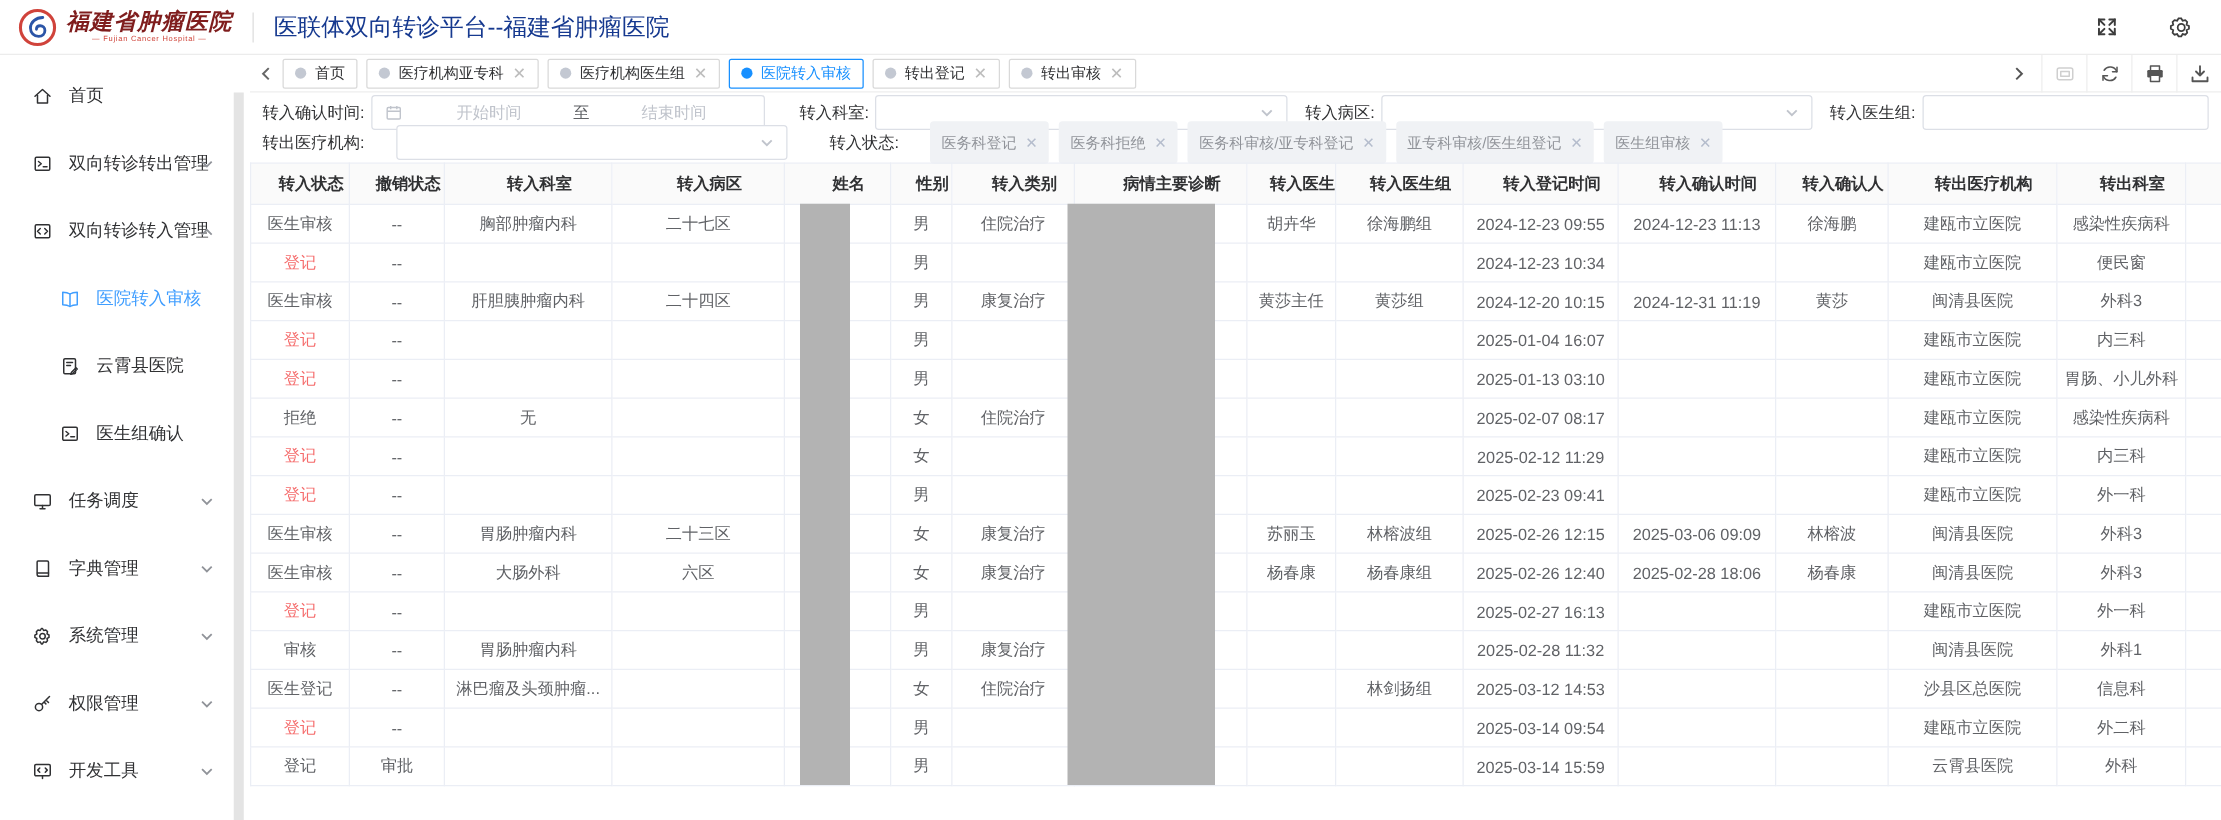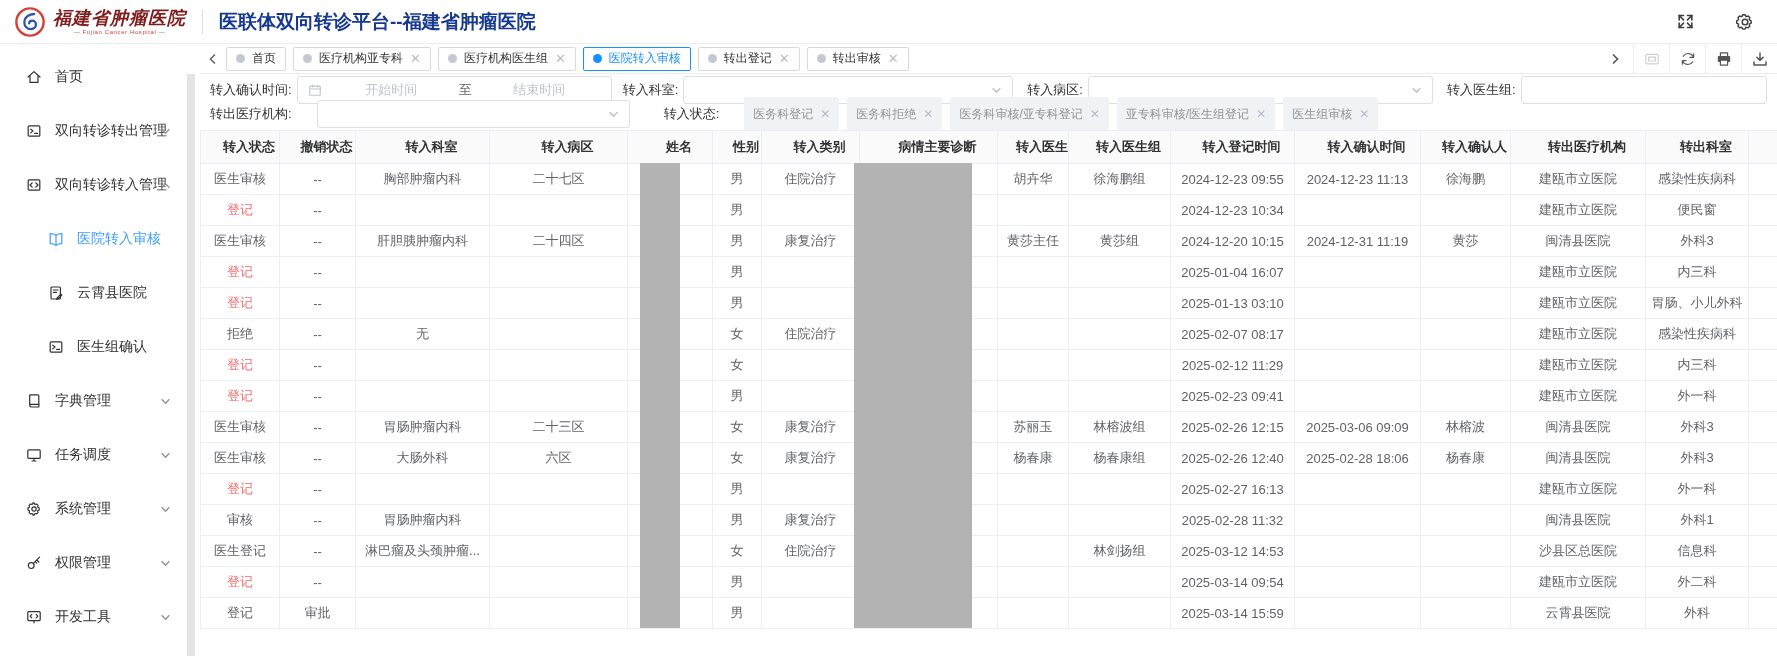--- a/index.html
+++ b/index.html
@@ -9,21 +9,21 @@
 
   
   .topbar { position:absolute; left:0; top:0; width:1777px; height:44px; display:flex; align-items:center;
             padding:0 22px 0 14px; border-bottom:1px solid #ececec; background:#fff; }
   .brand { display:flex; align-items:center; gap:7px; }
   .brand-txt { display:flex; flex-direction:column; align-items:center; line-height:1; }
   .brand-cn { font-family:"DejaVu Serif","Liberation Serif",serif; font-weight:bold; font-style:italic;
               color:#7f1d1d; font-size:18px; letter-spacing:1px; white-space:nowrap; }
   .brand-en { color:#cf4339; font-size:6px; letter-spacing:.6px; margin-top:2px; white-space:nowrap; }
   .vdiv { width:1px; height:24px; background:#ddd; margin:0 16px; }
-  .page-title { color:#16398f; font-size:19px; font-weight:bold; white-space:nowrap; }
+  .page-title { color:#16398f; font-size:19px; font-weight:normal; white-space:nowrap; }
   .topbar-right { margin-left:auto; display:flex; align-items:center; gap:40px; }
   .topbar-right .icn { display:flex; cursor:pointer; color:#3d3d3d; }
 
   
   .sidebar { position:absolute; left:0; top:44px; width:187px; height:612px; background:#fff; padding-top:6px; }
   .menu-item { position:relative; height:54px; display:flex; align-items:center; cursor:pointer; font-size:14px; color:#303133; }
   .menu-item.top { padding-left:26px; }
   .menu-item.sub { padding-left:48px; }
   .mi-icon { display:flex; margin-right:13px; color:#303133; }
   .menu-item.active, .menu-item.active .mi-icon { color:#409eff; }
@@ -53,21 +53,21 @@
   .filters { padding:8px 10px 6px 10px; }
   .frow { display:flex; align-items:center; height:16px; margin-bottom:8px; }
   .flabel { font-size:13px; color:#303133; margin-right:5px; white-space:nowrap; }
   .fbox { height:28px; border:1px solid #dcdfe6; border-radius:3px; background:#fff; display:flex; align-items:center; font-size:13px; }
   .daterange { width:315px; padding:0 10px; color:#c0c4cc; }
   .daterange .cal { display:flex; color:#c0c4cc; margin-right:8px; }
   .dr-ph { flex:1; text-align:center; color:#c0c4cc; }
   .dr-sep { color:#606266; padding:0 6px; }
   .fselect { justify-content:flex-end; padding:0 10px; color:#c0c4cc; }
   .finput { flex:1; }
-  .gap12 { margin-left:11px; } .gap14 { margin-left:14px; }
+  .gap12 { margin-left:28px; } .gap14 { margin-left:14px; }
   .tags { display:flex; align-items:center; gap:8px; }
   .tag { background:#f0f2f5; border-radius:3px; height:26px; display:flex; align-items:center; gap:7px;
          padding:17px 9px; font-size:12px; color:#909399; white-space:nowrap; cursor:default; }
   .tag-x { color:#b4bccc; font-size:12px; cursor:pointer; }
 
   
   .table-wrap { position:relative; margin-top:2px; }
   table { border-collapse:collapse; table-layout:fixed; width:1577px; font-size:13px; color:#606266; }
   th, td { border:1px solid #ebeef5; text-align:center; white-space:nowrap; overflow:hidden; }
   thead th { background:#fafafa; height:33px; font-weight:bold; color:#303133; font-size:13px;padding-left:18px; }
@@ -174,39 +174,39 @@
           <svg width="16" height="16" viewBox="0 0 16 16" fill="none" stroke="currentColor" stroke-width="1.2" stroke-linecap="round" stroke-linejoin="round">
             <rect x="2.2" y="2.8" width="11.6" height="10.4" rx="1"></rect>
             <path d="M4.8 6.2l2.2 1.8-2.2 1.8M8.6 10.4h3"></path>
           </svg>
         </span>
         <span class="mi-label">医生组确认</span>
       </div>
       <div class="menu-item top">
         <span class="mi-icon">
           <svg width="16" height="16" viewBox="0 0 16 16" fill="none" stroke="currentColor" stroke-width="1.2" stroke-linecap="round" stroke-linejoin="round">
-            <path d="M4.4 1.8h7.4a1 1 0 0 1 1 1V14H5.4a1.7 1.7 0 0 1-1.7-1.7V2.5a.7.7 0 0 1 .7-.7z"></path>
-            <path d="M4 11.4h8.8"></path>
-          </svg>
-        </span>
-        <span class="mi-label">字典管理</span>
+            <rect x="1.8" y="2.8" width="12.4" height="8.6" rx="1"></rect>
+            <path d="M6 14h4M8 11.4V14"></path>
+          </svg>
+        </span>
+        <span class="mi-label">任务调度</span>
         <span class="mi-chevron ">
           <svg width="11" height="11" viewBox="0 0 10 10" fill="none" stroke="currentColor" stroke-width="1.3">
             <path d="M1.5 3l3.5 3.5L8.5 3"></path>
           </svg>
         </span>
       </div>
       <div class="menu-item top">
         <span class="mi-icon">
           <svg width="16" height="16" viewBox="0 0 16 16" fill="none" stroke="currentColor" stroke-width="1.2" stroke-linecap="round" stroke-linejoin="round">
-            <rect x="1.8" y="2.8" width="12.4" height="8.6" rx="1"></rect>
-            <path d="M6 14h4M8 11.4V14"></path>
-          </svg>
-        </span>
-        <span class="mi-label">任务调度</span>
+            <path d="M4.4 1.8h7.4a1 1 0 0 1 1 1V14H5.4a1.7 1.7 0 0 1-1.7-1.7V2.5a.7.7 0 0 1 .7-.7z"></path>
+            <path d="M4 11.4h8.8"></path>
+          </svg>
+        </span>
+        <span class="mi-label">字典管理</span>
         <span class="mi-chevron ">
           <svg width="11" height="11" viewBox="0 0 10 10" fill="none" stroke="currentColor" stroke-width="1.3">
             <path d="M1.5 3l3.5 3.5L8.5 3"></path>
           </svg>
         </span>
       </div>
       <div class="menu-item top">
         <span class="mi-icon">
           <svg width="16" height="16" viewBox="0 0 16 16" fill="none" stroke="currentColor" stroke-width="1.2" stroke-linecap="round" stroke-linejoin="round">
             <circle cx="8" cy="8" r="2.2"></circle>

